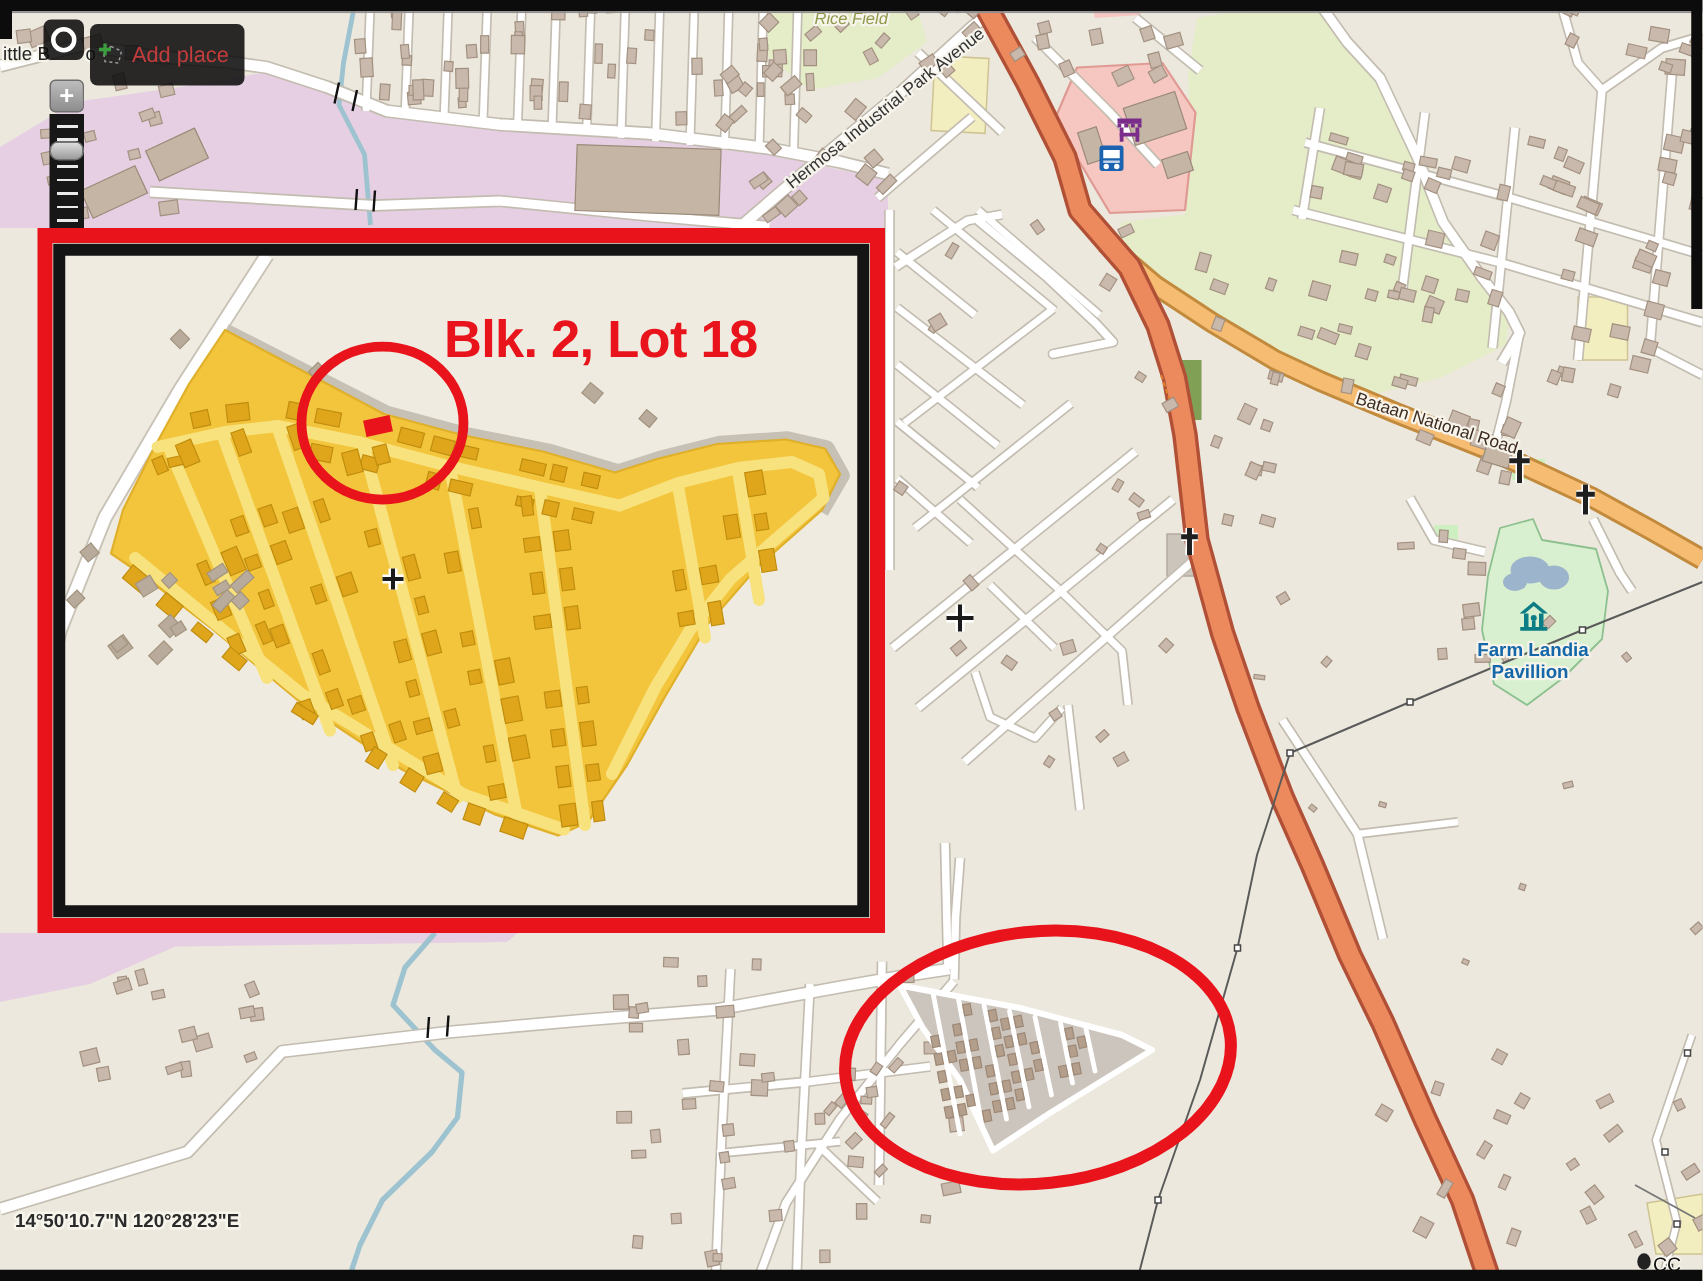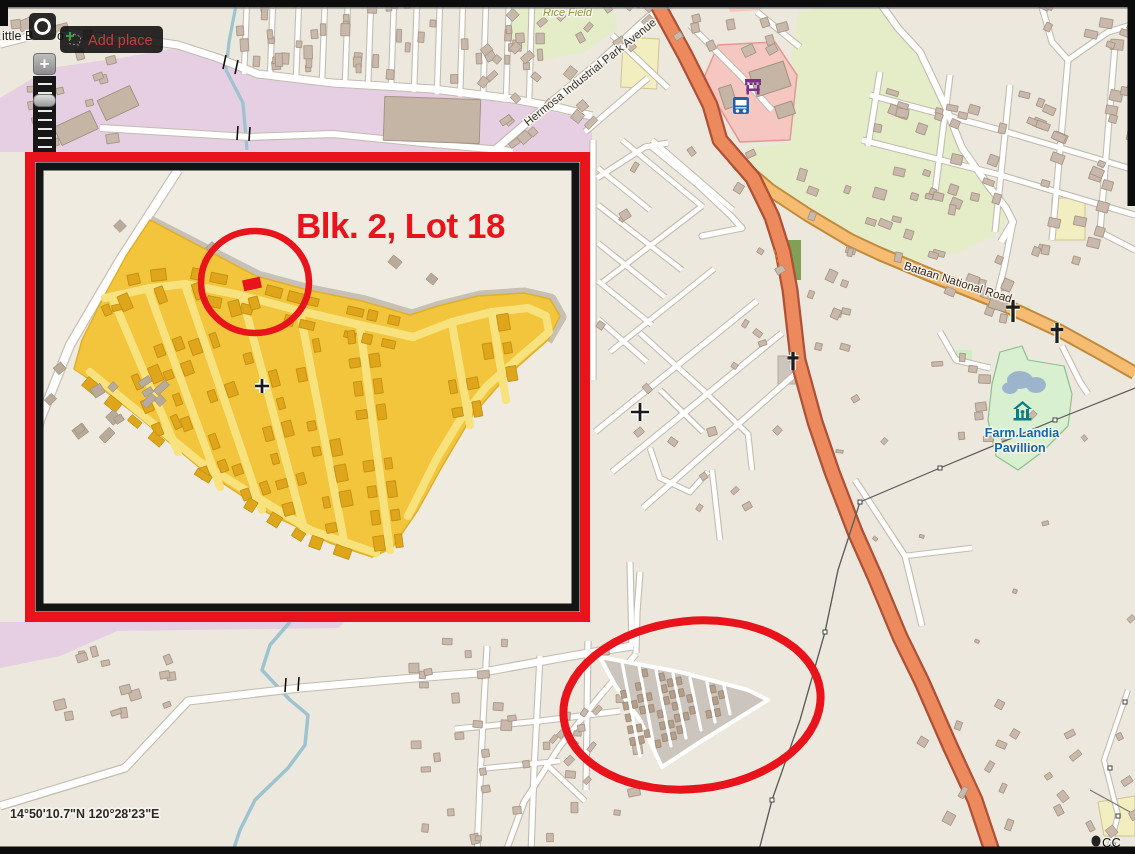--- a/index.html
+++ b/index.html
@@ -3,21 +3,21 @@
 <meta charset="utf-8">
 <style>
   body{margin:0;background:#ccc}
   .stage{position:relative;width:1135px;height:854px;overflow:hidden;
          font-family:"Liberation Sans",sans-serif;background:var(--c-map_background,#ece8dd)}
   #map{position:absolute;left:0;top:0}
   .ui{position:absolute;z-index:6;box-sizing:border-box}
   #btn-locate{left:29px;top:13px;width:27px;height:27px;background:rgba(12,12,12,.87);
               border-radius:5px;display:flex;align-items:center;justify-content:center;cursor:pointer}
   #btn-locate .ring{width:11px;height:11px;border:3.5px solid #fff;border-radius:50%}
-  #btn-add{left:60px;top:26px;height:27px;background:rgba(12,12,12,.87);border-radius:5px;
+  #btn-add{left:60px;top:16px;height:41px;background:rgba(12,12,12,.87);border-radius:5px;
            display:flex;align-items:center;gap:5px;padding:0 10px 0 6px;cursor:pointer}
   #btn-add .lbl{color:#c43c3c;font-size:14.5px}
   #zoom-plus{left:33px;top:53px;width:23px;height:22px;background:linear-gradient(#bdbdbd,#8d8d8d);
              border:1px solid #6e6e6e;border-radius:4px;color:#fff;font-weight:bold;font-size:17px;
              line-height:19px;text-align:center;cursor:pointer}
   #zoom-track{left:33px;top:76px;width:23px;height:76px;background:#171717;display:flex;justify-content:center}
   #zoom-track .ticks{width:14px;height:100%;
         background:repeating-linear-gradient(to bottom,transparent 0,transparent 7px,#e9e9e9 7px,#e9e9e9 9px)}
   #zoom-handle{left:33px;top:94px;width:23px;height:13px;background:linear-gradient(#dedede,#9b9b9b);
                border:1px solid #6f6f6f;border-radius:6px;cursor:grab}

